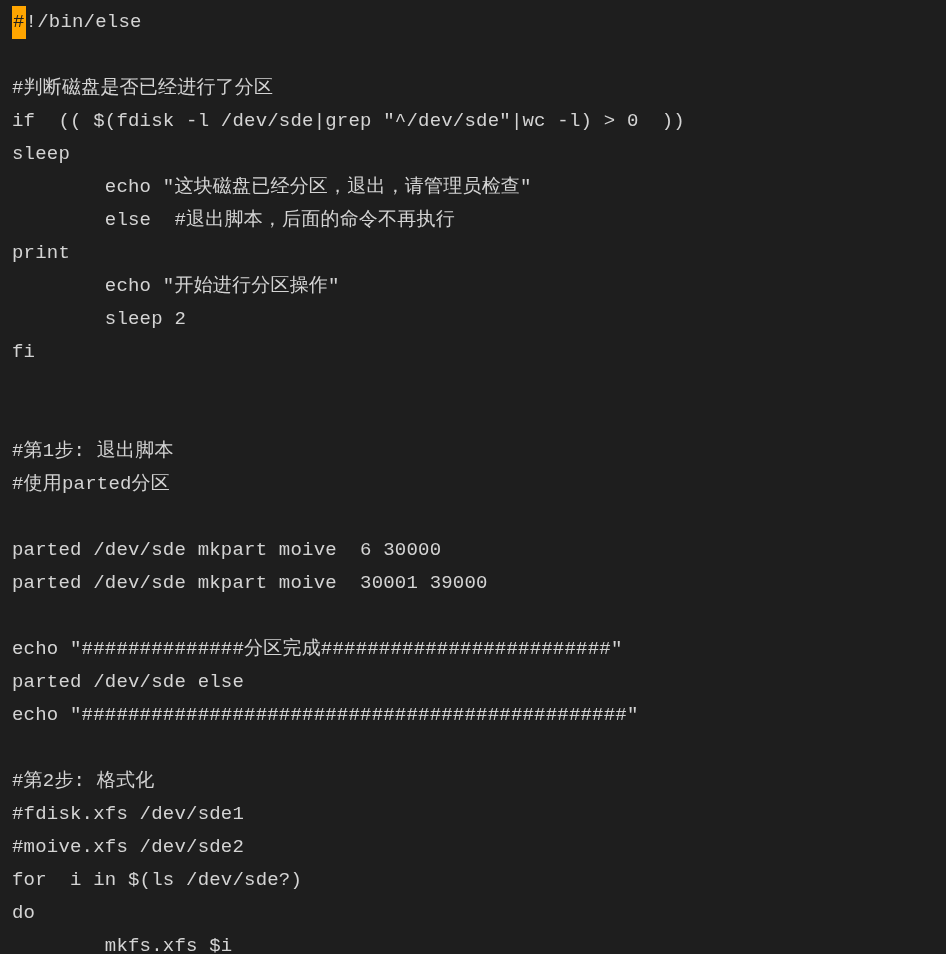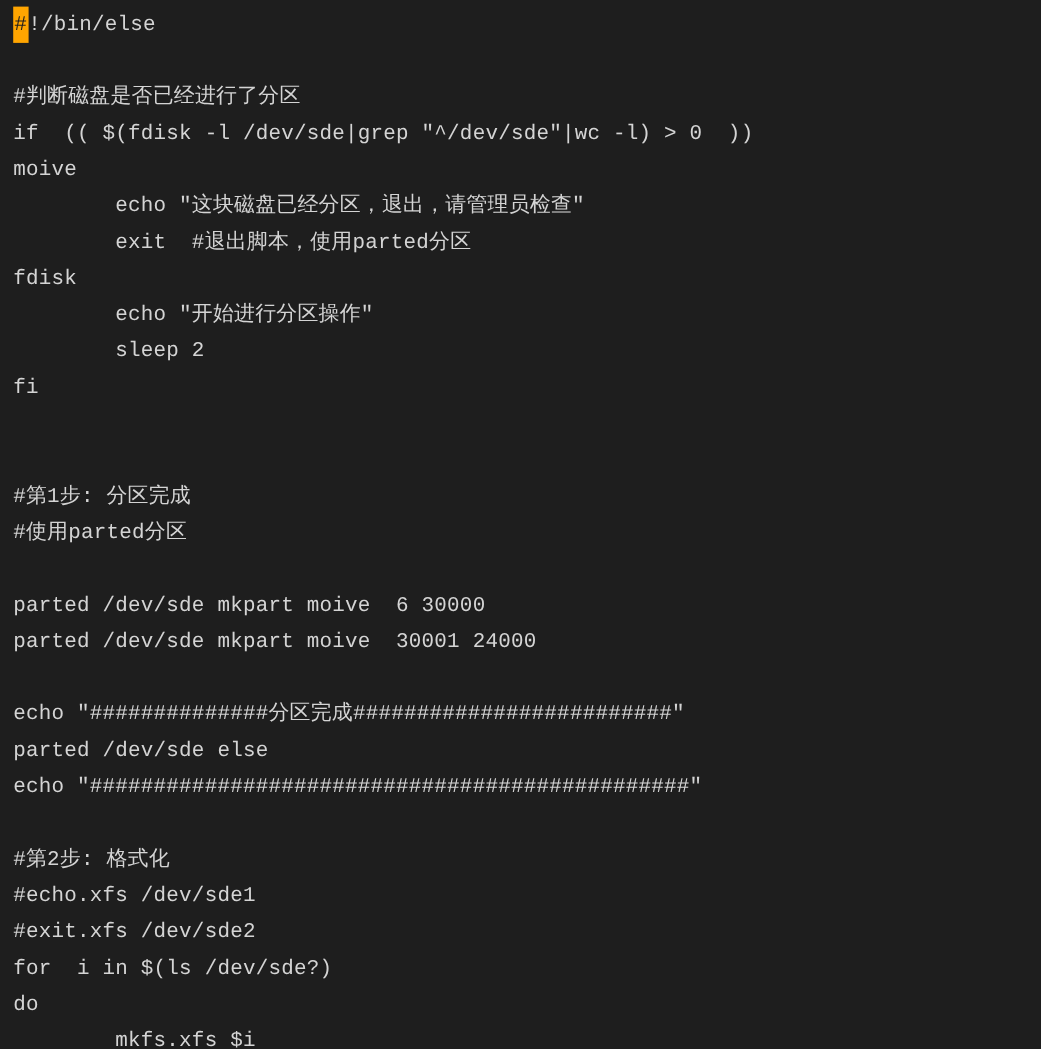--- a/index.html
+++ b/index.html
@@ -27,38 +27,38 @@
     padding: 0 1px;
   }
 </style>
 </head>
 <body>
 
 <pre class="code"><span class="line"><span class="cursor">#</span><span>!/bin/else</span></span>
 <span class="line"></span>
 <span class="line">#判断磁盘是否已经进行了分区</span>
 <span class="line">if  (( $(fdisk -l /dev/sde|grep "^/dev/sde"|wc -l) &gt; 0  ))</span>
-<span class="line">moive</span>
+<span class="line">sleep</span>
 <span class="line">        echo "这块磁盘已经分区，退出，请管理员检查"</span>
-<span class="line">        exit  #退出脚本，使用parted分区</span>
-<span class="line">fdisk</span>
+<span class="line">        else  #退出脚本，后面的命令不再执行</span>
+<span class="line">print</span>
 <span class="line">        echo "开始进行分区操作"</span>
 <span class="line">        sleep 2</span>
 <span class="line">fi</span>
 <span class="line"></span>
 <span class="line"></span>
-<span class="line">#第1步: 分区完成</span>
+<span class="line">#第1步: 退出脚本</span>
 <span class="line">#使用parted分区</span>
 <span class="line"></span>
 <span class="line">parted /dev/sde mkpart moive  6 30000</span>
-<span class="line">parted /dev/sde mkpart moive  30001 24000</span>
+<span class="line">parted /dev/sde mkpart moive  30001 39000</span>
 <span class="line"></span>
 <span class="line">echo "##############分区完成#########################"</span>
 <span class="line">parted /dev/sde else</span>
 <span class="line">echo "###############################################"</span>
 <span class="line"></span>
 <span class="line">#第2步: 格式化</span>
-<span class="line">#echo.xfs /dev/sde1</span>
-<span class="line">#exit.xfs /dev/sde2</span>
+<span class="line">#fdisk.xfs /dev/sde1</span>
+<span class="line">#moive.xfs /dev/sde2</span>
 <span class="line">for  i in $(ls /dev/sde?)</span>
 <span class="line">do</span>
 <span class="line">        mkfs.xfs $i</span>
 </pre>
 
 </body></html>

